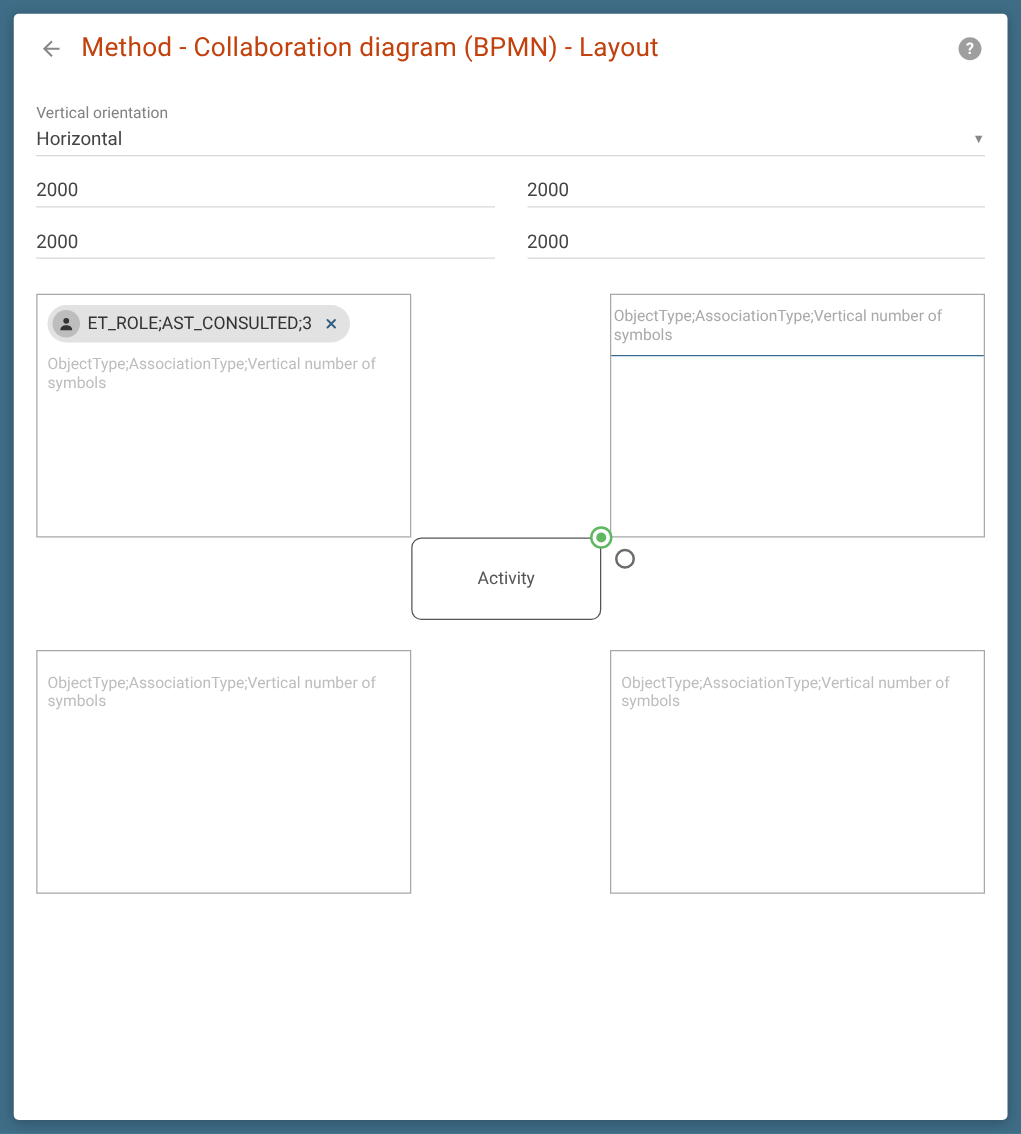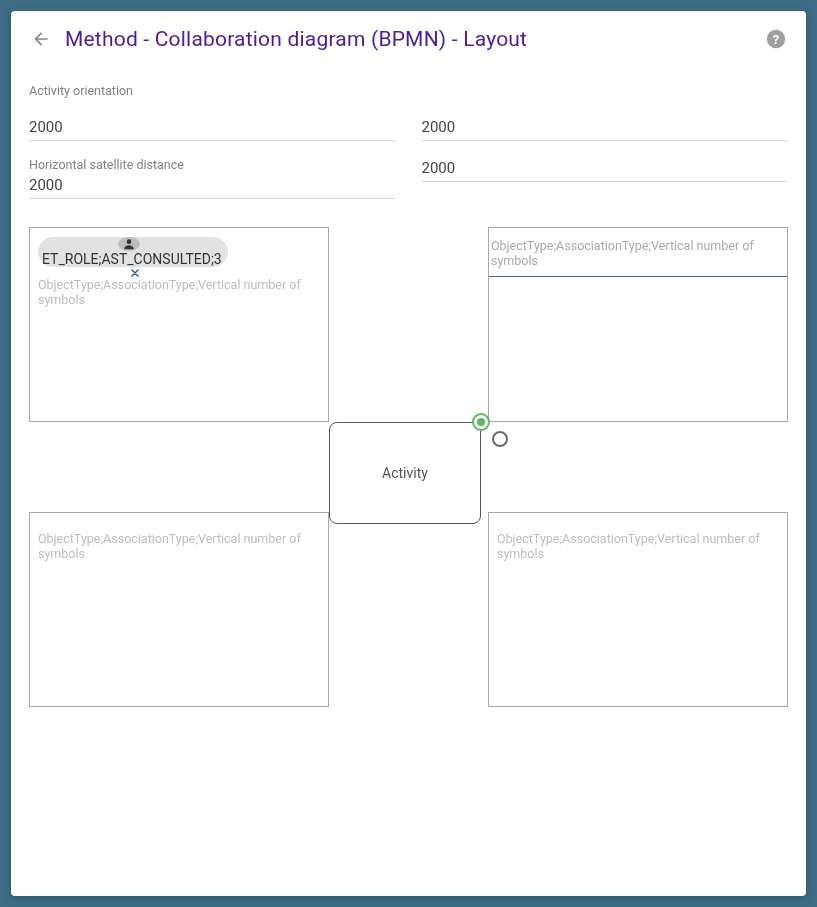--- a/index.html
+++ b/index.html
@@ -19,21 +19,21 @@
     border-radius: 4px;
     box-shadow: 0 2px 10px rgba(0,0,0,0.25);
   }
   .header {
     display: flex;
     align-items: center;
     height: 56px;
     padding: 0 18px;
   }
   .page-title {
-    color: #4c1d95;
+    color: #c2410c;
     font-size: 21px;
     font-weight: 400;
     margin-left: 12px;
     flex: 1;
     letter-spacing: 0.2px;
   }
   .back-arrow, .help-icon {
     color: #888;
     display: inline-flex;
     align-items: center;
@@ -104,21 +104,20 @@
   }
   
   .chip {
     display: inline-flex;
     align-items: center;
     background: #e2e2e2;
     border-radius: 16px;
     height: 30px;
     padding: 0 6px 0 4px;
     max-width: 100%;
-    flex-direction: column;
   }
   .chip-avatar {
     width: 22px; height: 22px;
     border-radius: 50%;
     background: #bdbdbd;
     display: inline-flex;
     align-items: center;
     justify-content: center;
     margin-right: 6px;
   }
@@ -135,21 +134,21 @@
     justify-content: center;
     color: #2e5d82;
     cursor: pointer;
   }
   
   .activity-box {
     position: absolute;
     left: 300px;
     top: 195px;
     width: 152px;
-    height: 102px;
+    height: 66px;
     border: 1px solid #555;
     border-radius: 8px;
     display: flex;
     align-items: center;
     justify-content: center;
     background: #fff;
   }
   .activity-label {
     color: #555;
     font-size: 14px;
@@ -192,39 +191,42 @@
       <svg width="22" height="22" viewBox="0 0 24 24">
           <circle cx="12" cy="12" r="10" fill="#9e9e9e"></circle>
           <text x="12" y="17" text-anchor="middle" font-size="14" font-weight="bold" fill="#fff">?</text>
         </svg>
     </span>
   </div>
 
   <div class="content">
 
     <div class="field">
-      <div class="field-label">Activity orientation</div>
+      <div class="field-label">Vertical orientation</div>
+      <div class="field-input-line">
+        <span class="value">Horizontal</span>
+        <span class="dropdown-caret">▼</span>
+      </div>
     </div>
 
     <div class="field-row">
       <div class="field">
         <div class="field-input-line">
           <span class="value">2000</span>
         </div>
       </div>
       <div class="field">
         <div class="field-input-line">
           <span class="value">2000</span>
         </div>
       </div>
     </div>
 
     <div class="field-row">
       <div class="field">
-        <div class="field-label">Horizontal satellite distance</div>
         <div class="field-input-line">
           <span class="value">2000</span>
         </div>
       </div>
       <div class="field">
         <div class="field-input-line">
           <span class="value">2000</span>
         </div>
       </div>
     </div>

